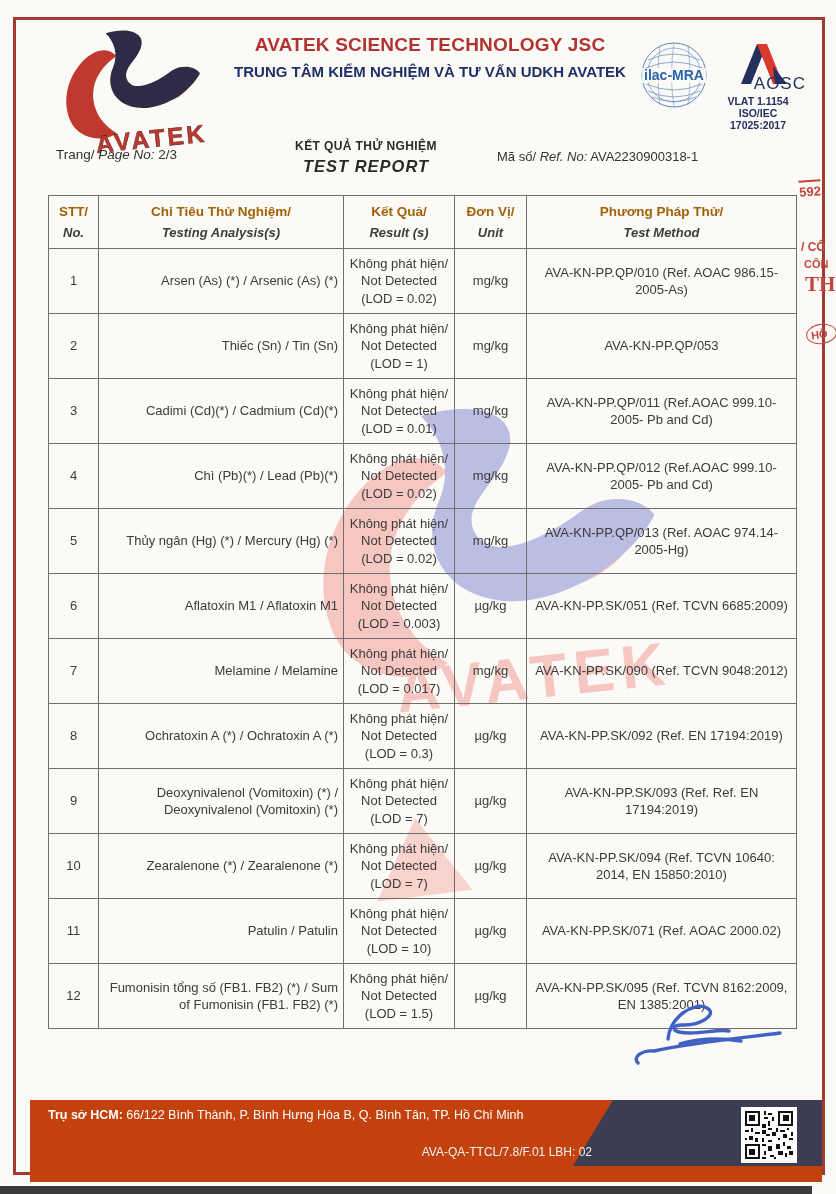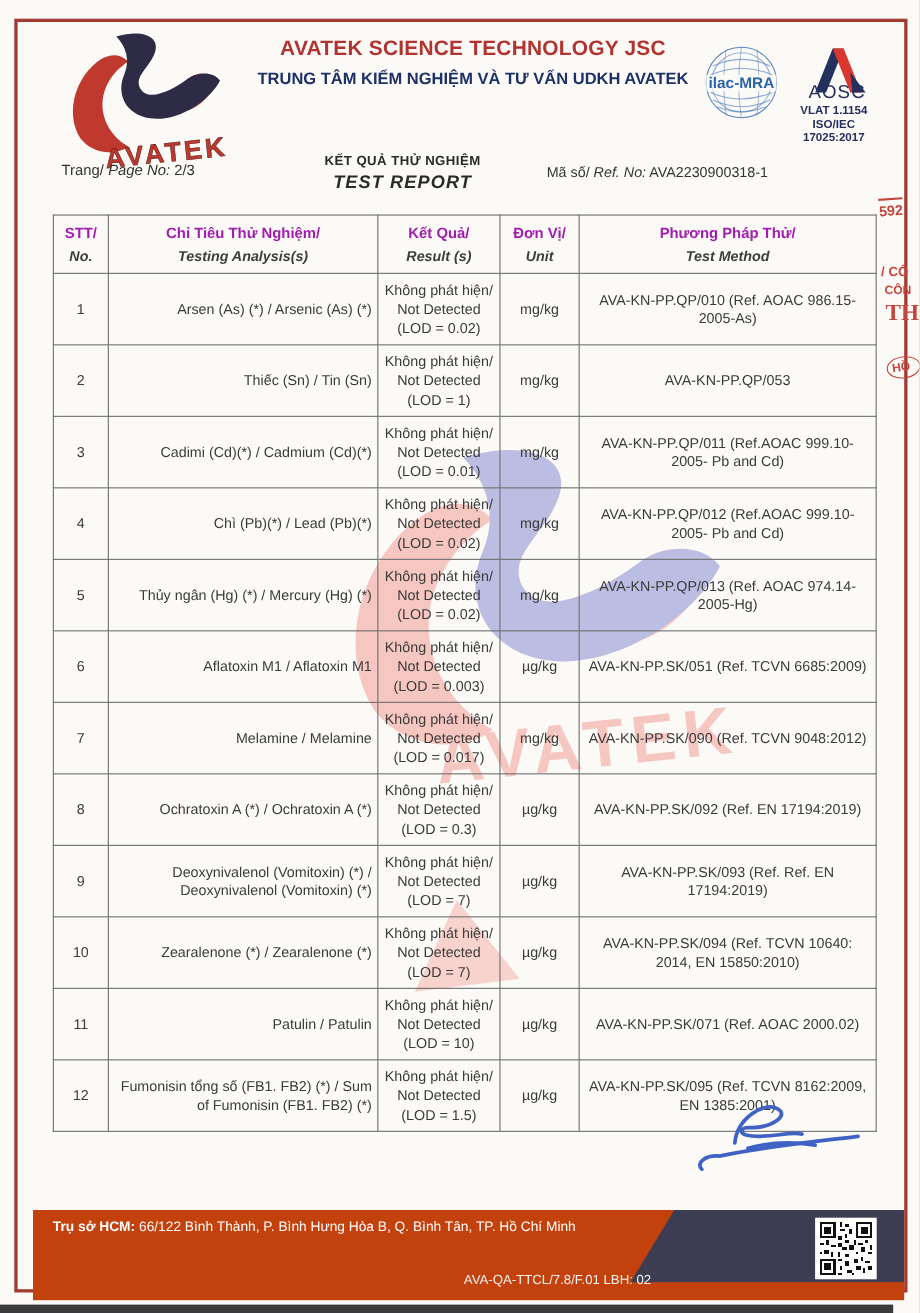--- a/index.html
+++ b/index.html
@@ -10,21 +10,21 @@
          border:3px solid #a23a30;pointer-events:none;}
   
   .logo-main{position:absolute;left:44px;top:26px;width:176px;height:136px;
              --c1:#2d2b45;--c2:#c0392f;}
   .head-center{position:absolute;left:225px;top:34px;width:410px;text-align:center;}
   .company{font-size:19px;font-weight:bold;color:#b23430;letter-spacing:.2px;}
   .center-name{font-size:15px;font-weight:bold;color:#1d3166;margin-top:7px;}
   .ilac{position:absolute;left:638px;top:40px;width:72px;height:70px;}
   .aosc{position:absolute;left:710px;top:38px;width:96px;text-align:center;}
   .aosc svg{display:block;margin:0 auto;}
-  .aosc .aosc-word{font-size:17px;color:#24305e;letter-spacing:1px;margin-top:-16px;text-align:center;padding-left:6px;}
+  .aosc .aosc-word{font-size:17px;color:#24305e;letter-spacing:1px;margin-top:-16px;text-align:right;padding-left:6px;}
   .aosc .vlat{font-size:10.5px;font-weight:bold;color:#24305e;margin-top:1px;}
   .aosc .iso{font-size:10.5px;font-weight:bold;color:#24305e;}
   
   .pageno{position:absolute;left:56px;top:147px;font-size:13.5px;color:#333;}
   .pageno .it{font-style:italic;}
   .main-title{position:absolute;left:248px;top:139px;width:236px;text-align:center;}
   .mt-vi{font-size:12px;font-weight:bold;color:#2a2a2a;letter-spacing:.4px;}
   .mt-en{font-size:16.5px;font-weight:bold;font-style:italic;color:#2a2a2a;margin-top:4px;letter-spacing:1px;}
   .refno{position:absolute;left:497px;top:149px;font-size:13px;color:#333;}
   .refno .it{font-style:italic;}
@@ -34,41 +34,41 @@
   .wm-tri{position:absolute;left:372px;top:818px;width:0;height:0;z-index:0;
           border-left:48px solid transparent;border-right:48px solid transparent;
           border-bottom:78px solid #f8d2cc;transform:rotate(-7deg);}
   
   table.report{position:absolute;left:48px;top:195px;width:748px;border-collapse:collapse;
                table-layout:fixed;z-index:2;background:transparent;}
   table.report th,table.report td{border:1.4px solid #6e6e6e;font-size:13px;
                color:#3b3b3b;vertical-align:middle;padding:4px 5px;line-height:1.32;}
   table.report th{height:44px;}
   table.report td{height:56px;}
-  .h-vi{font-weight:bold;font-size:13.5px;color:#a21caf;}
+  .h-vi{font-weight:bold;font-size:13.5px;color:#a16207;}
   .h-en{font-style:italic;font-size:13px;margin-top:3px;color:#3d3d3d;}
   .c-center{text-align:center;}
   .c-left{text-align:right;padding-left:7px;}
   
   .signature{position:absolute;left:628px;top:995px;z-index:3;}
   
   .stamp{position:absolute;color:#c4453c;z-index:4;font-weight:bold;}
   .stamp-1{left:799px;top:180px;font-size:13px;border-top:2px solid #c4453c;padding-top:2px;transform:rotate(-4deg);}
   .stamp-2{left:801px;top:240px;font-size:12px;}
   .stamp-3{left:804px;top:258px;font-size:11px;}
   .stamp-4{left:805px;top:272px;font-size:21px;font-family:"Liberation Serif","DejaVu Serif",serif;}
   .stamp-5{left:806px;top:324px;font-size:11px;border:1.5px solid #c4453c;border-radius:50%;padding:3px 8px 3px 4px;transform:rotate(-8deg);}
   
   .footer{position:absolute;left:30px;top:1100px;width:792px;height:82px;background:#c2410c;z-index:5;}
   .f-lines{position:absolute;left:18px;top:7px;}
   .f-line{font-size:12.5px;color:#fff;line-height:17.5px;}
   .f-line b{font-weight:bold;}
   .f-navy{position:absolute;right:0;top:0;width:249px;height:66px;
           background:#3c3d52;clip-path:polygon(40px 0,249px 0,249px 66px,0 66px);}
-  .doc-code{position:absolute;right:230px;bottom:12px;font-size:12px;color:#f2f2f2;white-space:nowrap;z-index:6;}
+  .doc-code{position:absolute;right:230px;bottom:23px;font-size:12px;color:#f2f2f2;white-space:nowrap;z-index:6;}
   .qr{position:absolute;right:25px;top:7px;width:52px;height:52px;background:#fff;z-index:6;padding:2px;}
   
   .scan-bar{position:absolute;left:0;top:1186px;width:812px;height:8px;background:#3a3a3c;}
 </style>
 </head>
 <body>
 
 <div class="page">
 
   <svg width="0" height="0" style="position:absolute">

